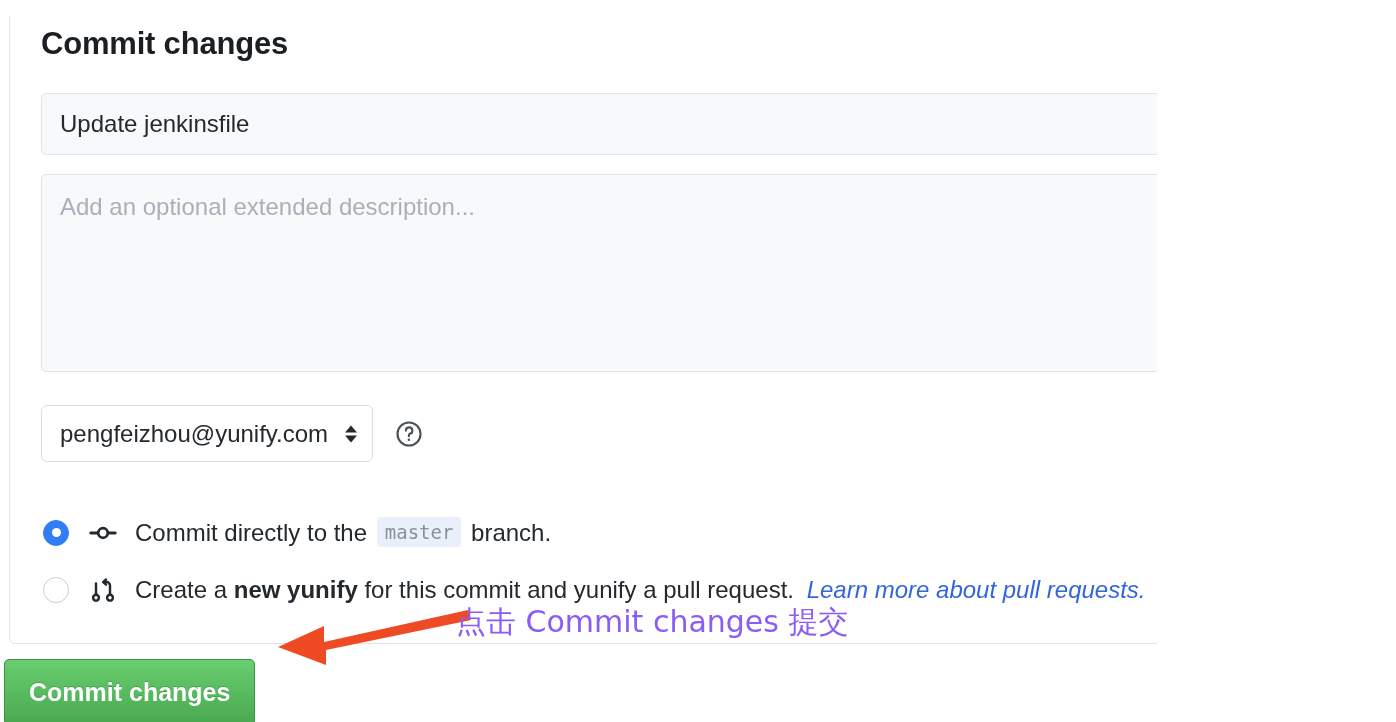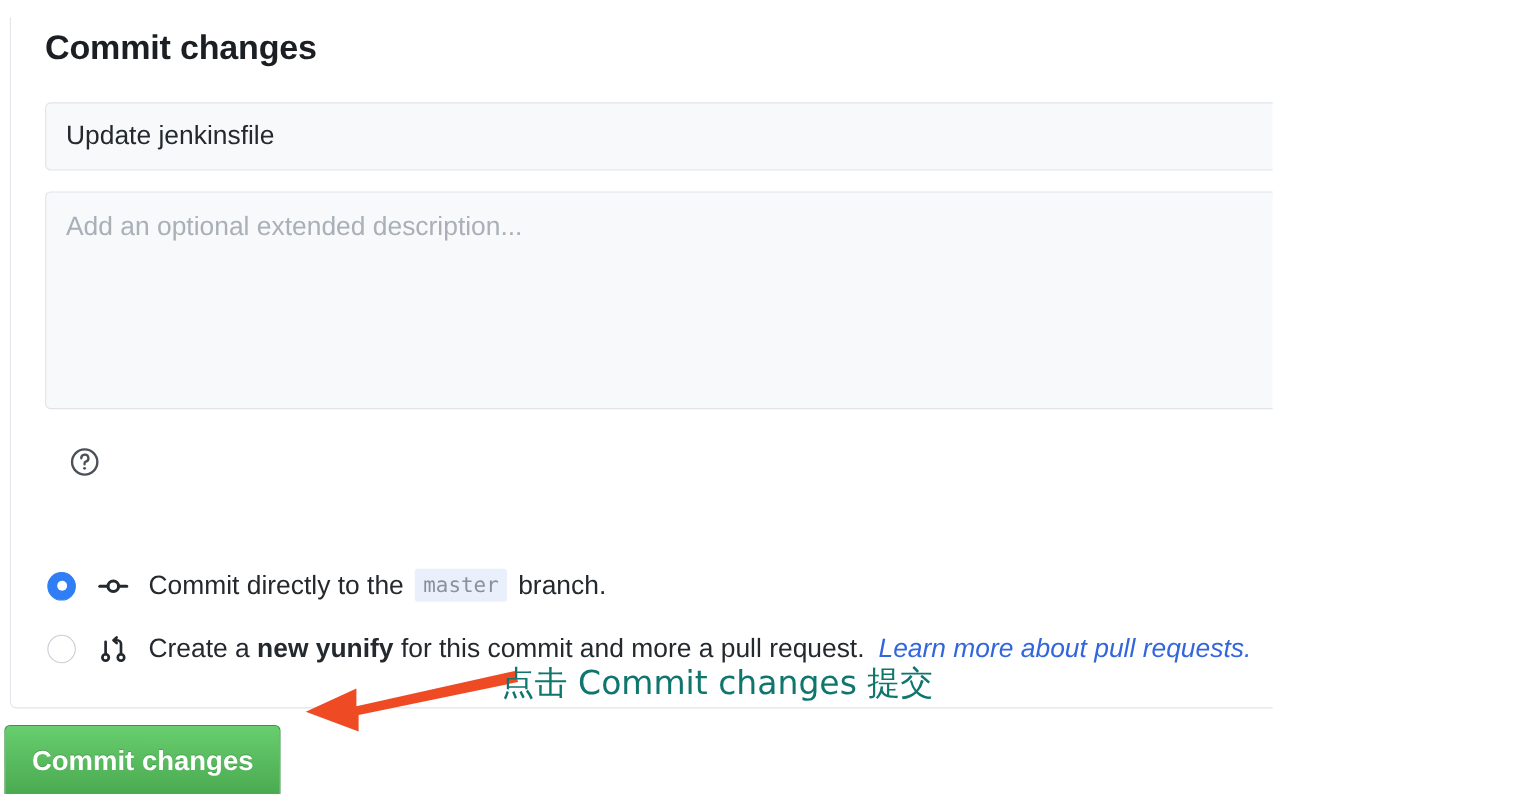--- a/index.html
+++ b/index.html
@@ -267,21 +267,21 @@
     border: 1px solid #d2d6da;
   }
 
   
   .annotation-text {
     position: absolute;
     left: 456px;
     top: 588px;
     font-size: 30px;
     line-height: 36px;
-    color: #0f766e;
+    color: #8b5cf6;
     white-space: nowrap;
     font-family: "DejaVu Sans", "Liberation Sans", sans-serif;
   }
 
   .annotation-arrow {
     position: absolute;
     left: 262px;
     top: 586px;
     width: 215px;
     height: 66px;
@@ -296,20 +296,27 @@
   <div class="commit-panel">
     <div class="panel-inner">
 
       <h1 class="panel-title">Commit changes</h1>
 
       <input class="commit-title-input" type="text" value="Update jenkinsfile" style="">
 
       <textarea class="commit-desc-input" placeholder="Add an optional extended description..." style=""></textarea>
 
       <div class="email-row">
+        <div class="email-select">
+          <span>pengfeizhou@yunify.com</span>
+          <span class="select-arrows">
+            <i class="up"></i>
+              <i class="down"></i>
+          </span>
+        </div>
         <span class="help-icon">
           <svg width="30" height="30" viewBox="0 0 24 24" fill="none" stroke="#4a5159" stroke-width="1.7">
             <circle cx="12" cy="12" r="9.2"></circle>
             <path d="M9.5 9.3a2.6 2.6 0 1 1 3.2 2.5c-.6.2-.8.7-.8 1.3v.6" stroke-linecap="round"></path>
             <circle cx="11.9" cy="16.6" r="1.05" fill="#4a5159" stroke="none"></circle>
           </svg>
         </span>
       </div>
 
       <div class="option-row first">
@@ -335,21 +342,21 @@
             <circle cx="6" cy="18.6" r="2.5"></circle>
             <circle cx="18" cy="18.6" r="2.5"></circle>
             <line x1="6" y1="16.1" x2="6" y2="6.4"></line>
             <path d="M18 16.1V8.2a3 3 0 0 0-3-3h-2.4"></path>
             <polyline points="14.6,3 12.2,5.2 14.6,7.4"></polyline>
           </svg>
         </span>
         <span class="option-text">
           <span>Create a</span>
           <span class="bold">new yunify</span>
-          <span>for this commit and more a pull request.</span>
+          <span>for this commit and yunify a pull request.</span>
           <a href="#" class="pr-link">Learn more about pull requests.</a>
         </span>
       </div>
 
     </div>
   </div>
 
   <div class="actions">
     <button class="btn btn-commit">Commit changes</button>
   </div>

